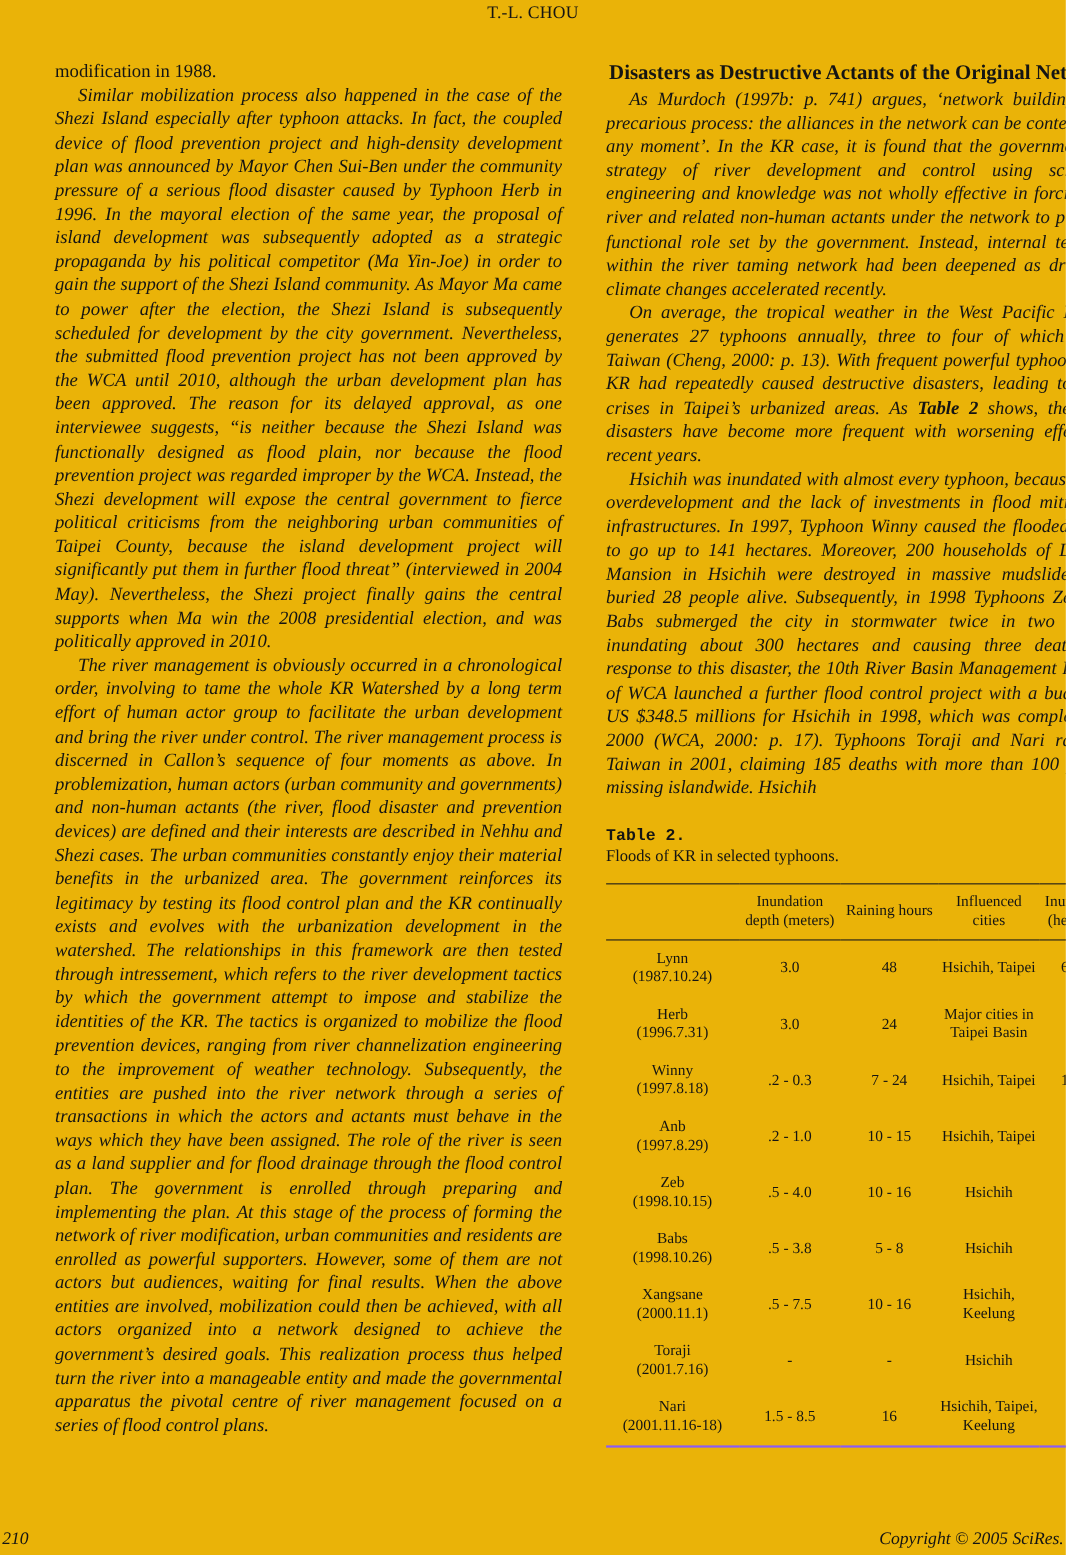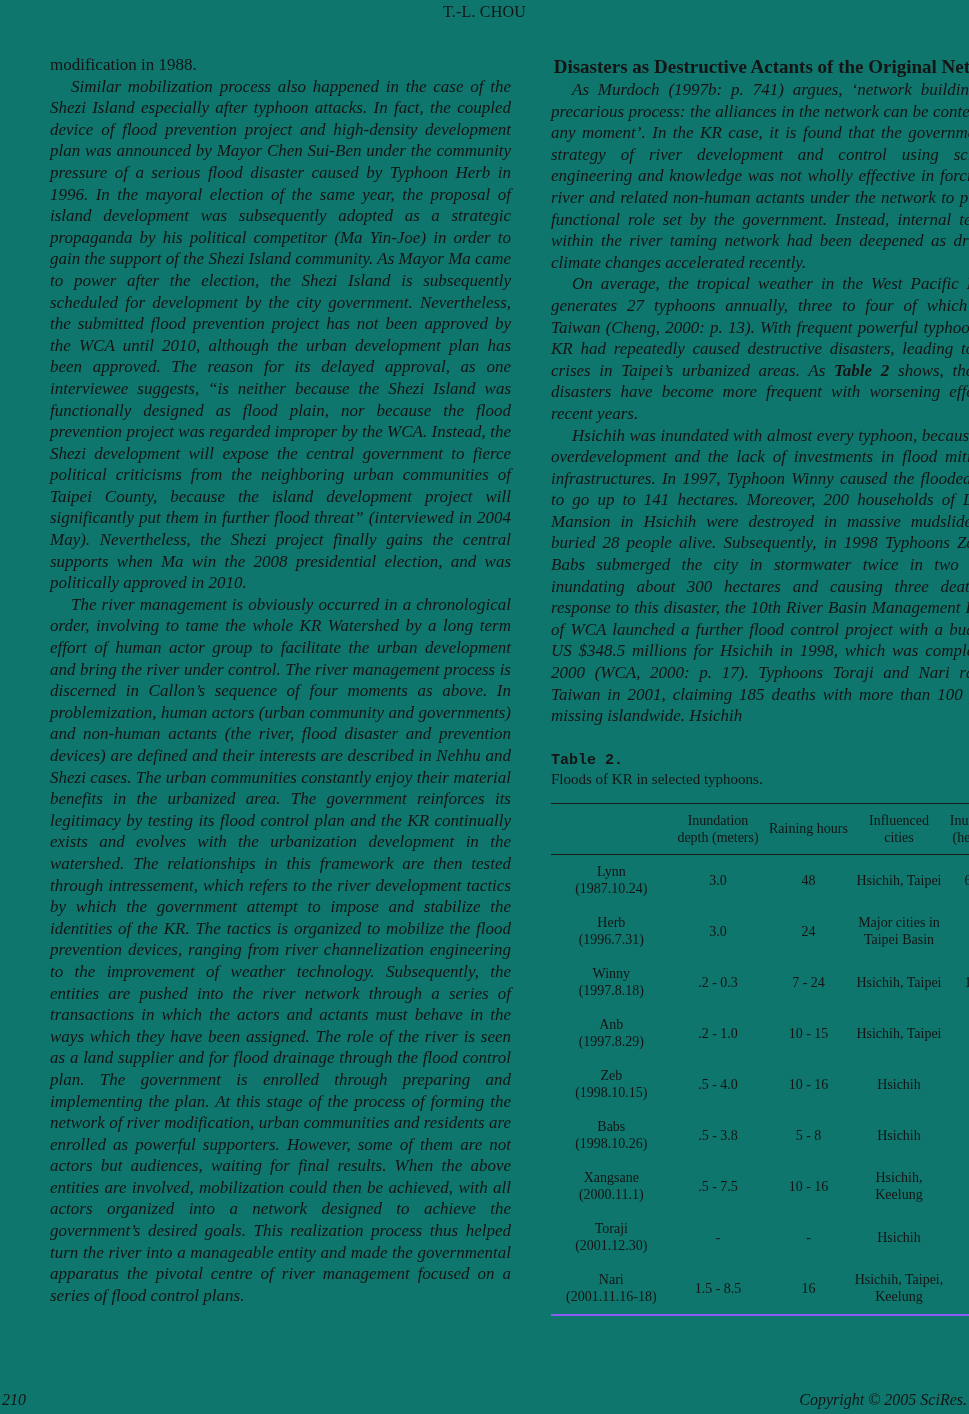--- a/index.html
+++ b/index.html
@@ -1,19 +1,19 @@
 <!DOCTYPE html>
 <html><head>
 <meta charset="utf-8">
 <style>
   html,body { margin:0; padding:0; background:#ffffff; }
   .page {
     position:relative;
     width:969px; height:1414px;
-    background:#0f766e;
+    background:#eab308;
     color:#141414;
     font-family:"Liberation Serif","DejaVu Serif",serif;
     overflow:hidden;
   }
   .running-head {
     position:absolute; top:3px; left:0; width:969px;
     text-align:center; font-size:16px; letter-spacing:0.2px;
   }
   .columns {
     position:absolute; top:54px; left:2px;
@@ -163,21 +163,21 @@
                 <span class="tdate">(2000.11.1)</span>
               </td>
             <td>.5 - 7.5</td>
             <td>10 - 16</td>
             <td>Hsichih, Keelung</td>
             <td>441</td>
           </tr>
           <tr>
             <td>
                 <span class="tname">Toraji</span>
-                <span class="tdate">(2001.12.30)</span>
+                <span class="tdate">(2001.7.16)</span>
               </td>
             <td>-</td>
             <td>-</td>
             <td>Hsichih</td>
             <td>800</td>
           </tr>
           <tr>
             <td>
                 <span class="tname">Nari</span>
                 <span class="tdate">(2001.11.16-18)</span>

